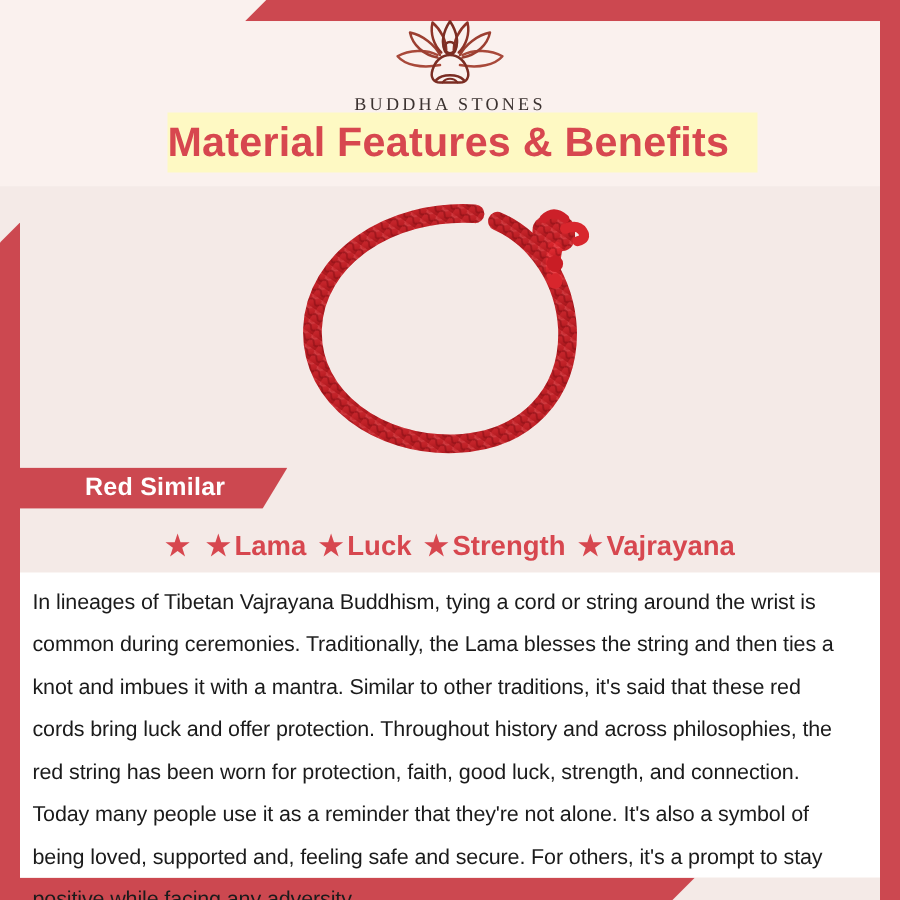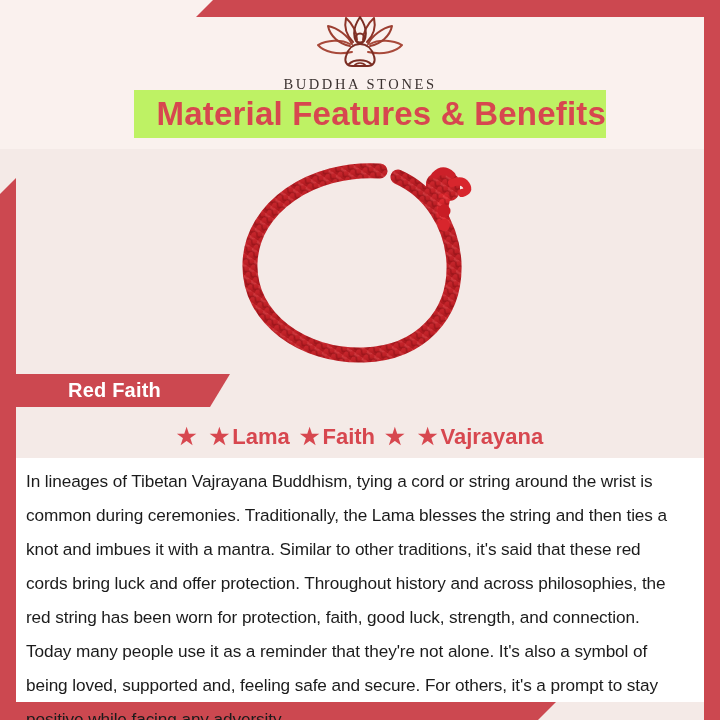--- a/index.html
+++ b/index.html
@@ -83,24 +83,24 @@
     letter-spacing: 2.6px;
     color: #3b3230;
     font-weight: 400;
   }
 
   
   .title-band {
     position: absolute;
     left: 134px; top: 90px;
     width: 472px; height: 48px;
-    background: #bef264;
-    display: flex;
-    align-items: center;
-    justify-content: flex-end;
+    background: #fef9c3;
+    display: flex;
+    align-items: center;
+    justify-content: flex-start;
   }
   .title-text {
     font-size: 33px;
     font-weight: bold;
     color: #d7474f;
     letter-spacing: 0.2px;
     white-space: nowrap;
   }
 
   
@@ -257,37 +257,38 @@
         <path d="M214 44 q-3 12 0 24" fill="none" stroke="url(#braid)" stroke-width="12" stroke-linecap="round"></path>
         <circle cx="214" cy="56" r="6.5" fill="#c91d25"></circle>
         <circle cx="214" cy="70" r="6" fill="#d8262d"></circle>
       </g>
 
       <path d="M222 28 q10 -4 14 2 q4 6 -4 8" fill="none" stroke="#d8262d" stroke-width="8" stroke-linecap="round"></path>
     </svg>
   </div>
 
   <div class="tag">
-    <span class="tag-text">Red Faith</span>
+    <span class="tag-text">Red Similar</span>
   </div>
 
   <div class="benefits">
     <span class="benefit">
       <span class="star">★</span>
     </span>
     <span class="benefit">
       <span class="star">★</span>
       <span>Lama</span>
     </span>
     <span class="benefit">
       <span class="star">★</span>
-      <span>Faith</span>
-    </span>
-    <span class="benefit">
-      <span class="star">★</span>
+      <span>Luck</span>
+    </span>
+    <span class="benefit">
+      <span class="star">★</span>
+      <span>Strength</span>
     </span>
     <span class="benefit">
       <span class="star">★</span>
       <span>Vajrayana</span>
     </span>
   </div>
 
   <div class="copy-panel">
     <p class="copy-text">In lineages of Tibetan Vajrayana Buddhism, tying a cord or string around the wrist is common during ceremonies. Traditionally, the Lama blesses the string and then ties a knot and imbues it with a mantra. Similar to other traditions, it's said that these red cords bring luck and offer protection. Throughout history and across philosophies, the red string has been worn for protection, faith, good luck, strength, and connection. Today many people use it as a reminder that they're not alone. It's also a symbol of being loved, supported and, feeling safe and secure. For others, it's a prompt to stay positive while facing any adversity.</p>
   </div>

